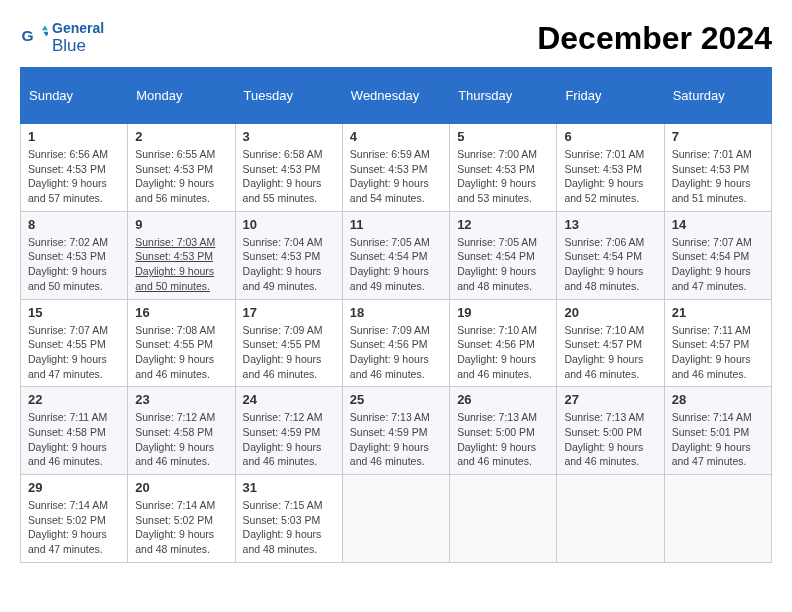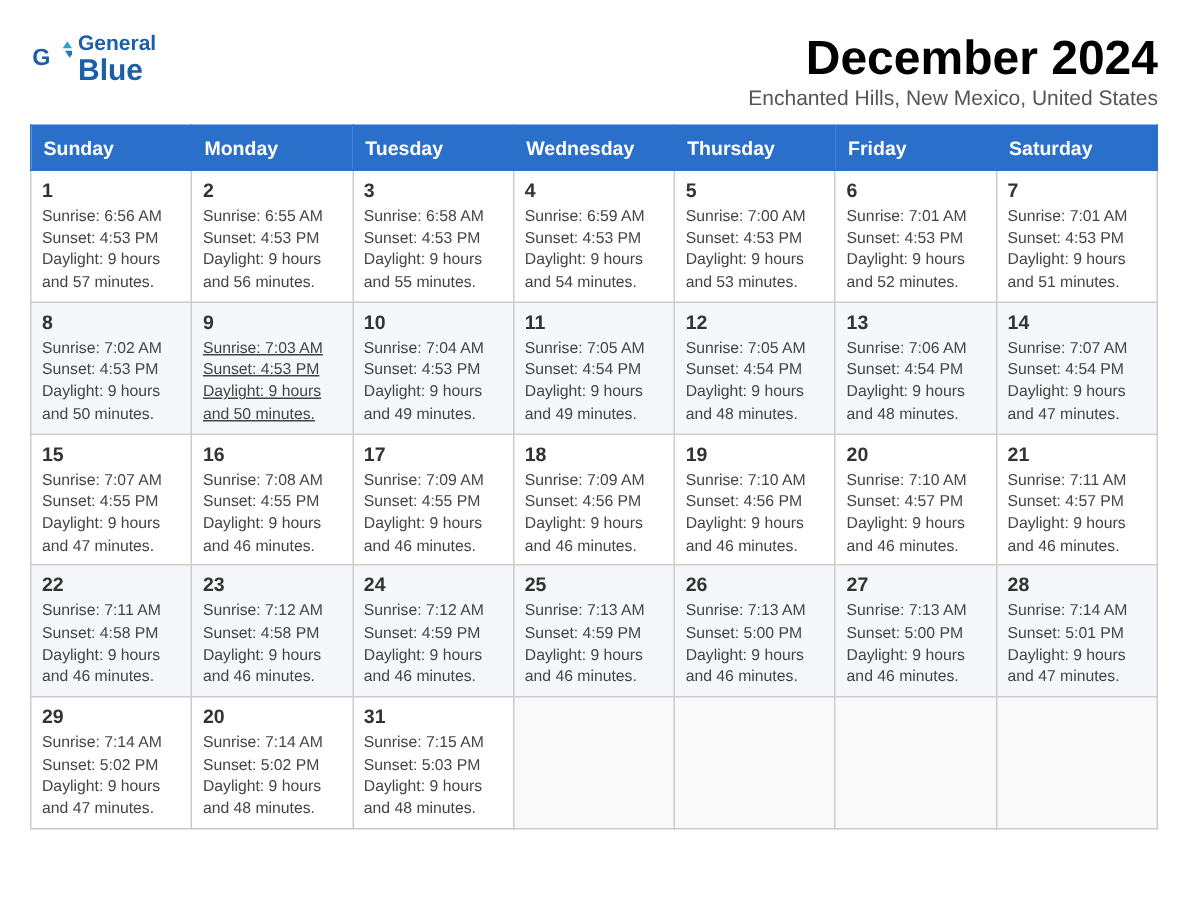--- a/index.html
+++ b/index.html
@@ -39,23 +39,23 @@
     }
     .calendar-table {
       width: 100%;
       border-collapse: collapse;
       font-size: 11px;
     }
     .calendar-table th {
       background-color: #2a6fc9;
       color: #fff;
       text-align: left;
-      padding: 7px 8px;
+      padding: 20px 8px;
       font-size: 13px;
-      font-weight: bold;
+      font-weight: normal;
       border: 1px solid #2a6fc9;
     }
     .calendar-table td {
       border: 1px solid #ccc;
       vertical-align: top;
       padding: 5px 7px;
       width: calc(100% / 7);
       min-height: 80px;
       background: #fff;
     }
@@ -82,26 +82,25 @@
 
 <div class="header-area">
   <div class="logo">
     <svg class="logo-icon" viewBox="0 0 36 36">
       <text x="2" y="22" font-size="20" font-weight="bold" fill="#1a5fa8">G</text>
       <polygon points="28,8 36,8 32,2" fill="#2a9fd6"></polygon>
       <polygon points="30,10 38,10 34,16" fill="#1a7abf"></polygon>
     </svg>
     <div>
       <div style="font-size:14px;font-weight:bold;color:#333;"><span style="color:#1a5fa8">General</span></div>
-      <div style="font-size:20px;font-weight:bold;color:#1a5fa8;">Blue</div>
+      <div style="font-size:17px;font-weight:normal;color:#1a5fa8;">Blue</div>
     </div>
   </div>
   <div class="title-area">
     <div class="month-title">December 2024</div>
-    <div class="location-title">Enchanted Hills, New Mexico, United States</div>
   </div>
 </div>
 
 <table class="calendar-table">
   <thead>
     <tr>
     <th>Sunday</th>
         <th>Monday</th>
         <th>Tuesday</th>
         <th>Wednesday</th>

